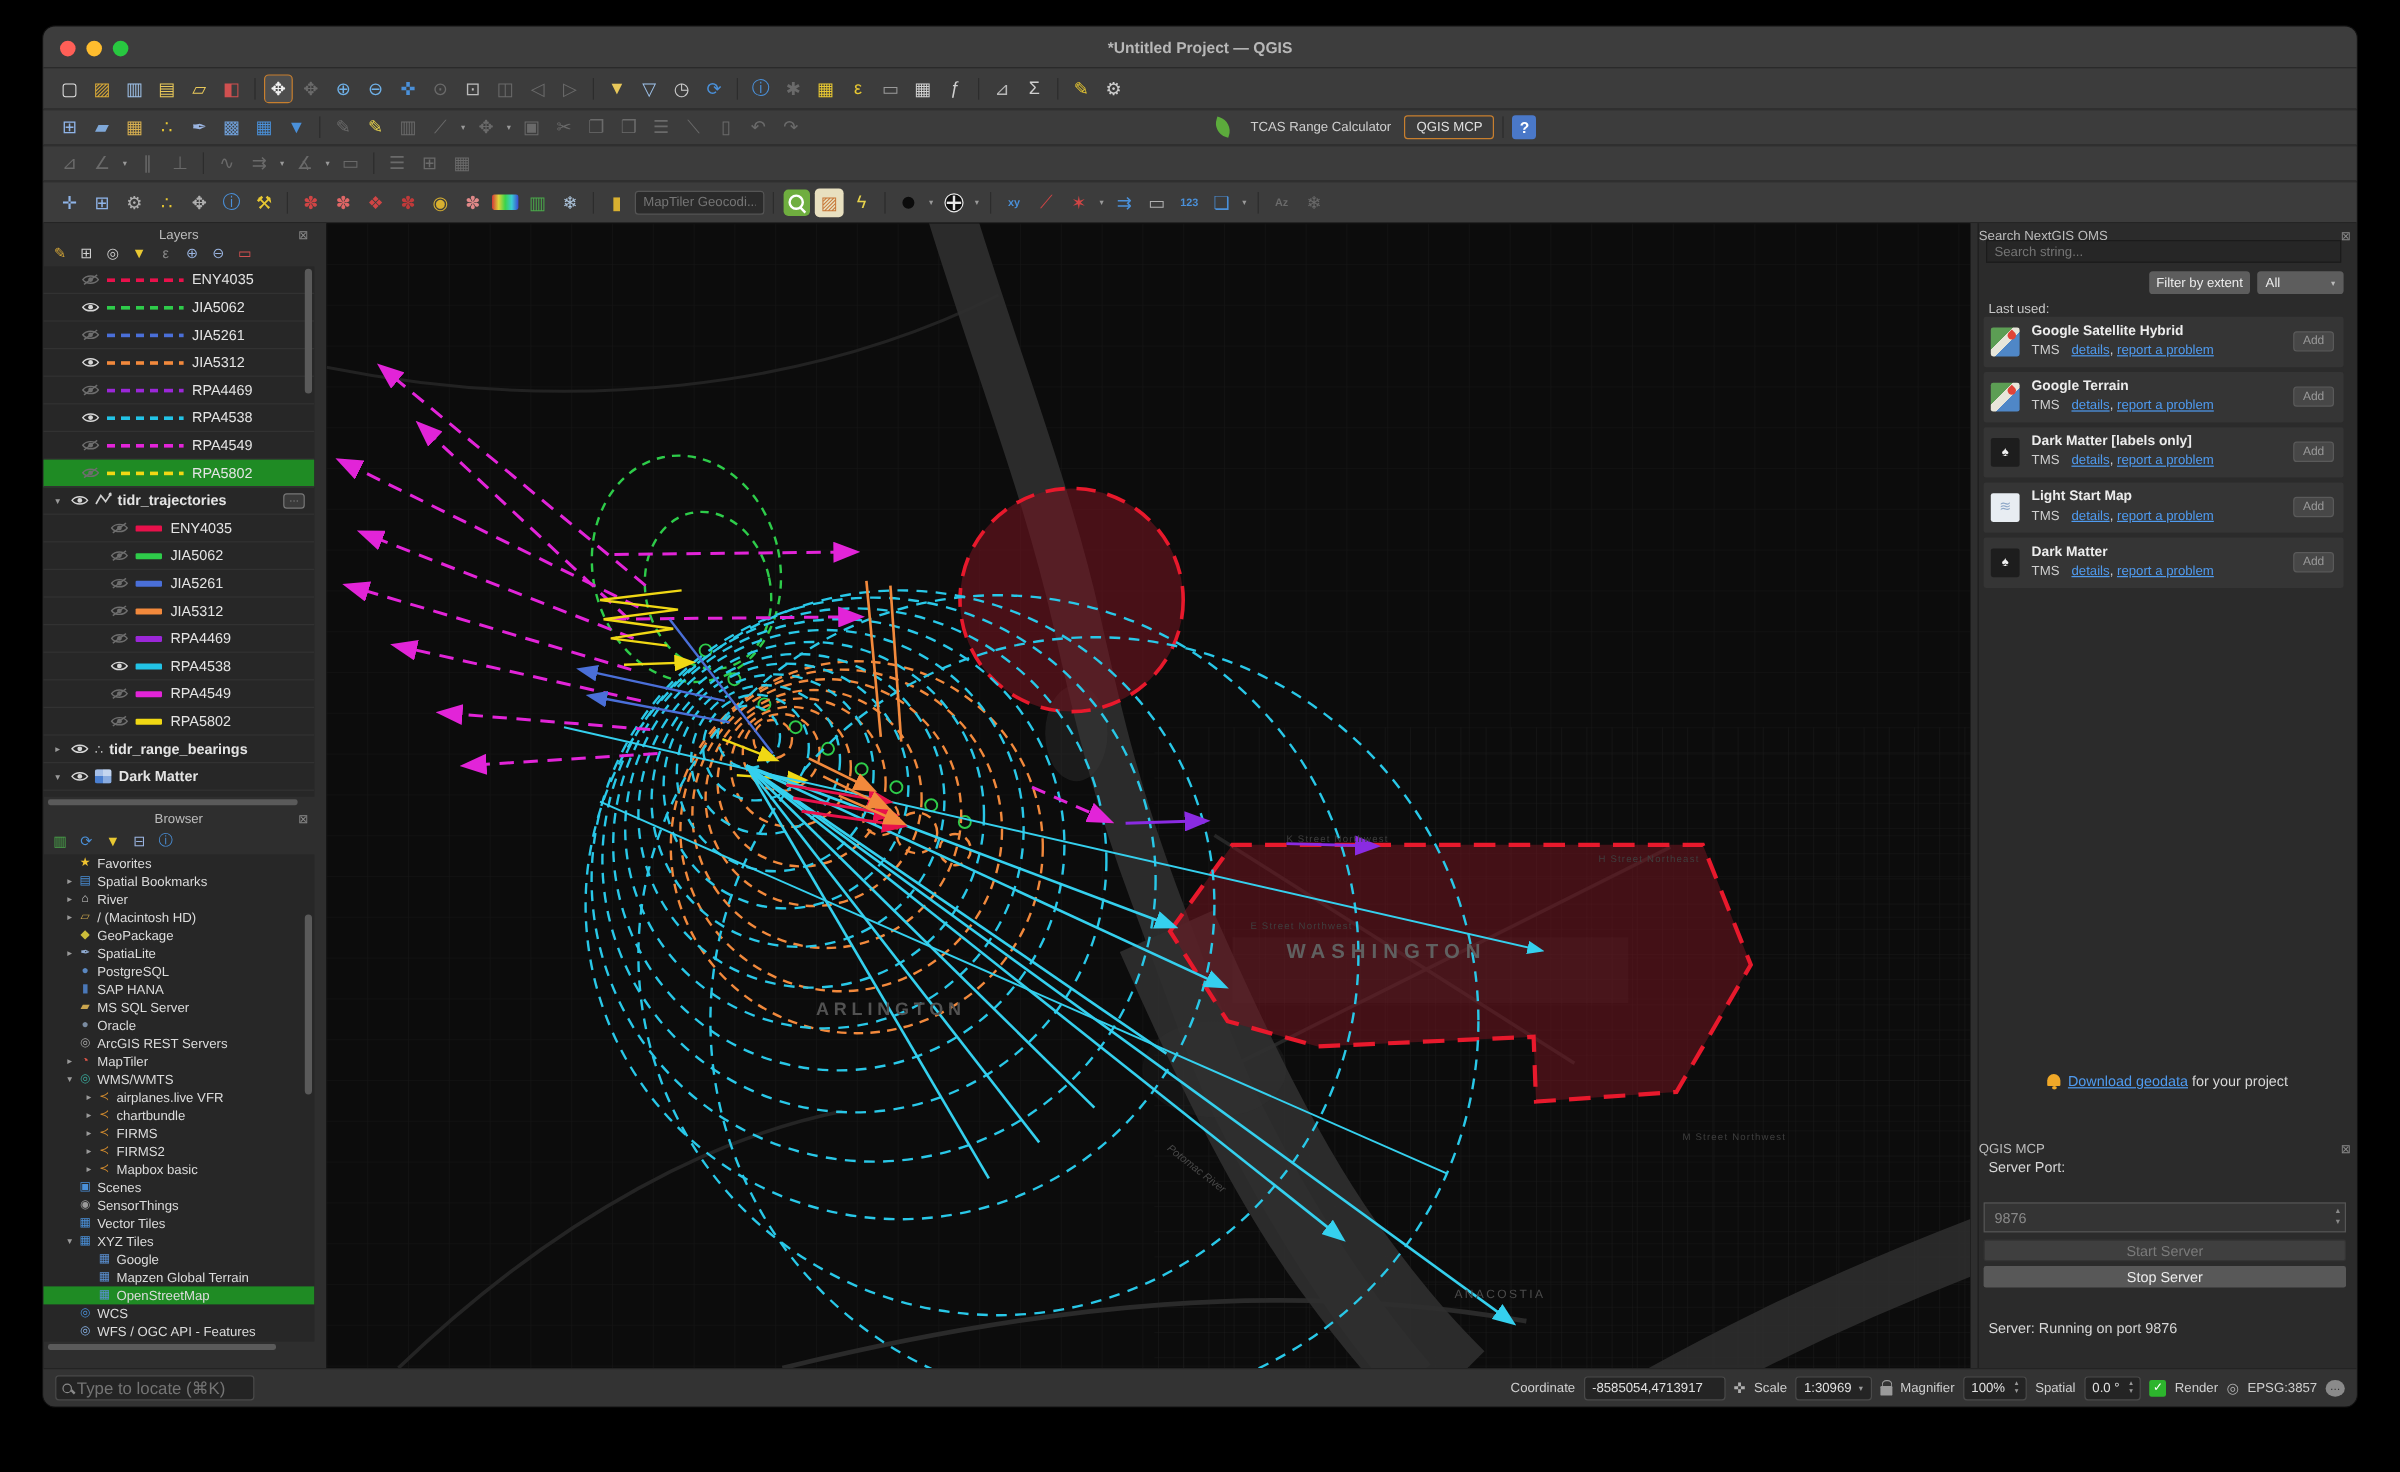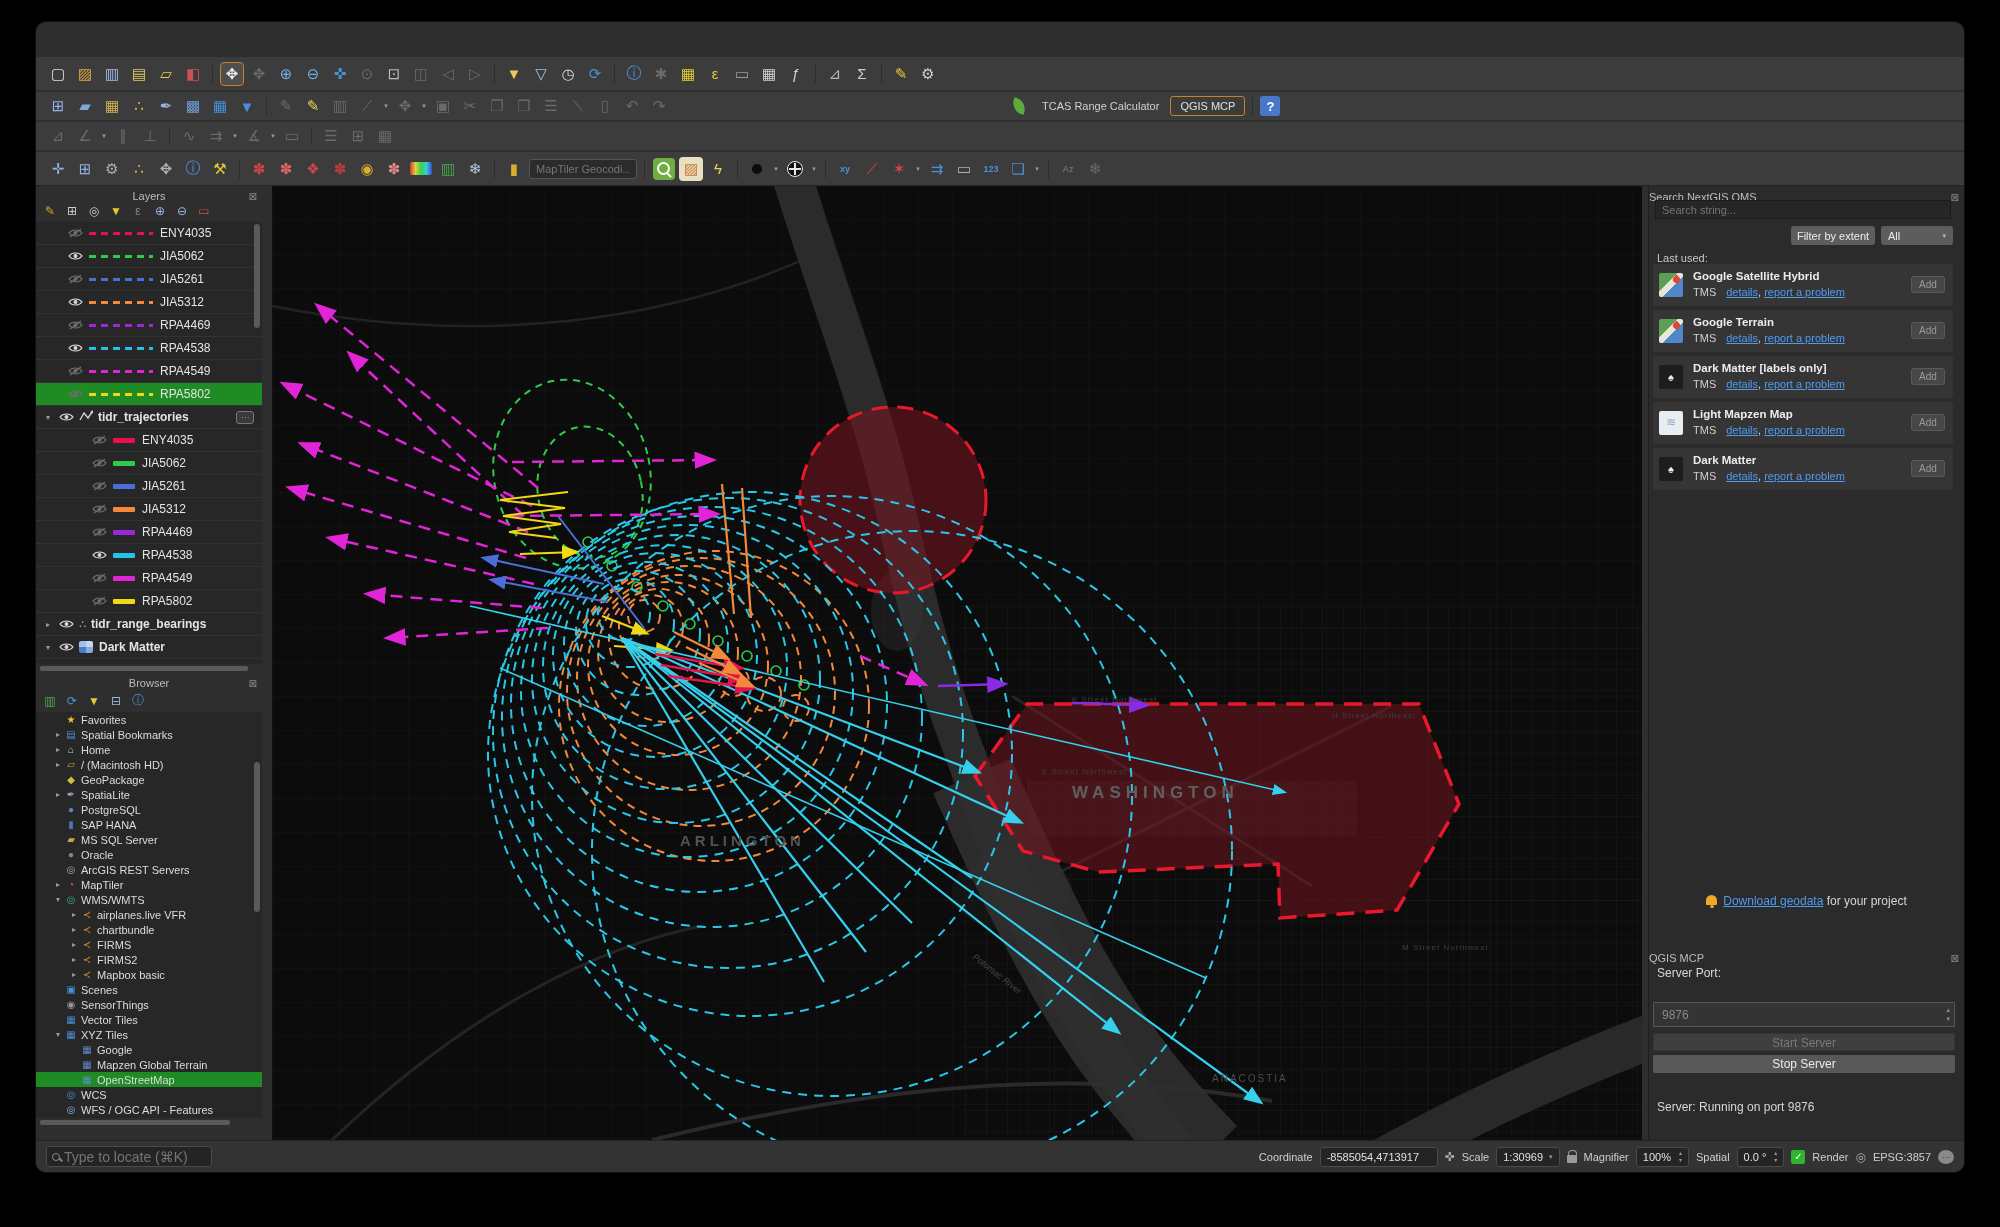--- a/index.html
+++ b/index.html
@@ -118,20 +118,28 @@
   .cbx{width:14px;height:14px;background:#2db52d;border-radius:2px;color:#fff;font-size:10px;line-height:14px;text-align:center;font-weight:bold;}
   .bubbleico{width:16px;height:14px;background:#8a8a8a;border-radius:50%;color:#2e2e2e;font-size:9px;line-height:11px;text-align:center;}
   .eye svg{display:block;}
 </style>
 </head>
 <body>
 
 <div id="stage">
   <div id="window">
 
+    <div id="titlebar">
+      <div class="lights">
+        <span class="light r"></span>
+        <span class="light y"></span>
+        <span class="light g"></span>
+      </div>
+      <div id="win-title">*Untitled Project — QGIS</div>
+    </div>
 
     <div id="tb1" class="tbrow">
         <div class="ticon">
           <span class="g" style="color: rgb(220, 220, 220);">▢</span>
         </div>
         <div class="ticon">
           <span class="g" style="color: rgb(216, 169, 56);">▨</span>
         </div>
         <div class="ticon">
           <span class="g" style="color: rgb(158, 193, 232);">▥</span>
@@ -720,21 +728,21 @@
         <div class="brow">
           <span style="width: 16px;"></span>
           <span class="garrow">▸</span>
           <span class="bicon" style="color: rgb(74, 144, 217);">▤</span>
           <span>Spatial Bookmarks</span>
         </div>
         <div class="brow">
           <span style="width: 16px;"></span>
           <span class="garrow">▸</span>
           <span class="bicon" style="color: rgb(207, 207, 207);">⌂</span>
-          <span>Home</span>
+          <span>River</span>
         </div>
         <div class="brow">
           <span style="width: 16px;"></span>
           <span class="garrow">▸</span>
           <span class="bicon" style="color: rgb(202, 165, 78);">▱</span>
           <span>/ (Macintosh HD)</span>
         </div>
         <div class="brow">
           <span style="width: 16px;"></span>
           <span class="garrow"></span>
@@ -1083,21 +1091,21 @@
             <div class="qadd">Add</div>
           </div>
           <div class="qcard">
             <span class="qicon dark">♠</span>
             <div class="qtitle">Dark Matter [labels only]</div>
             <div class="qmeta"><span style="margin-right: 10px;">TMS</span><span class="qlink">details</span><span>,  </span><span class="qlink">report a problem</span></div>
             <div class="qadd">Add</div>
           </div>
           <div class="qcard">
             <span class="qicon light">≋</span>
-            <div class="qtitle">Light Mapzen Map</div>
+            <div class="qtitle">Light Start Map</div>
             <div class="qmeta"><span style="margin-right: 10px;">TMS</span><span class="qlink">details</span><span>,  </span><span class="qlink">report a problem</span></div>
             <div class="qadd">Add</div>
           </div>
           <div class="qcard">
             <span class="qicon dark">♠</span>
             <div class="qtitle">Dark Matter</div>
             <div class="qmeta"><span style="margin-right: 10px;">TMS</span><span class="qlink">details</span><span>,  </span><span class="qlink">report a problem</span></div>
             <div class="qadd">Add</div>
           </div>
         </div>

